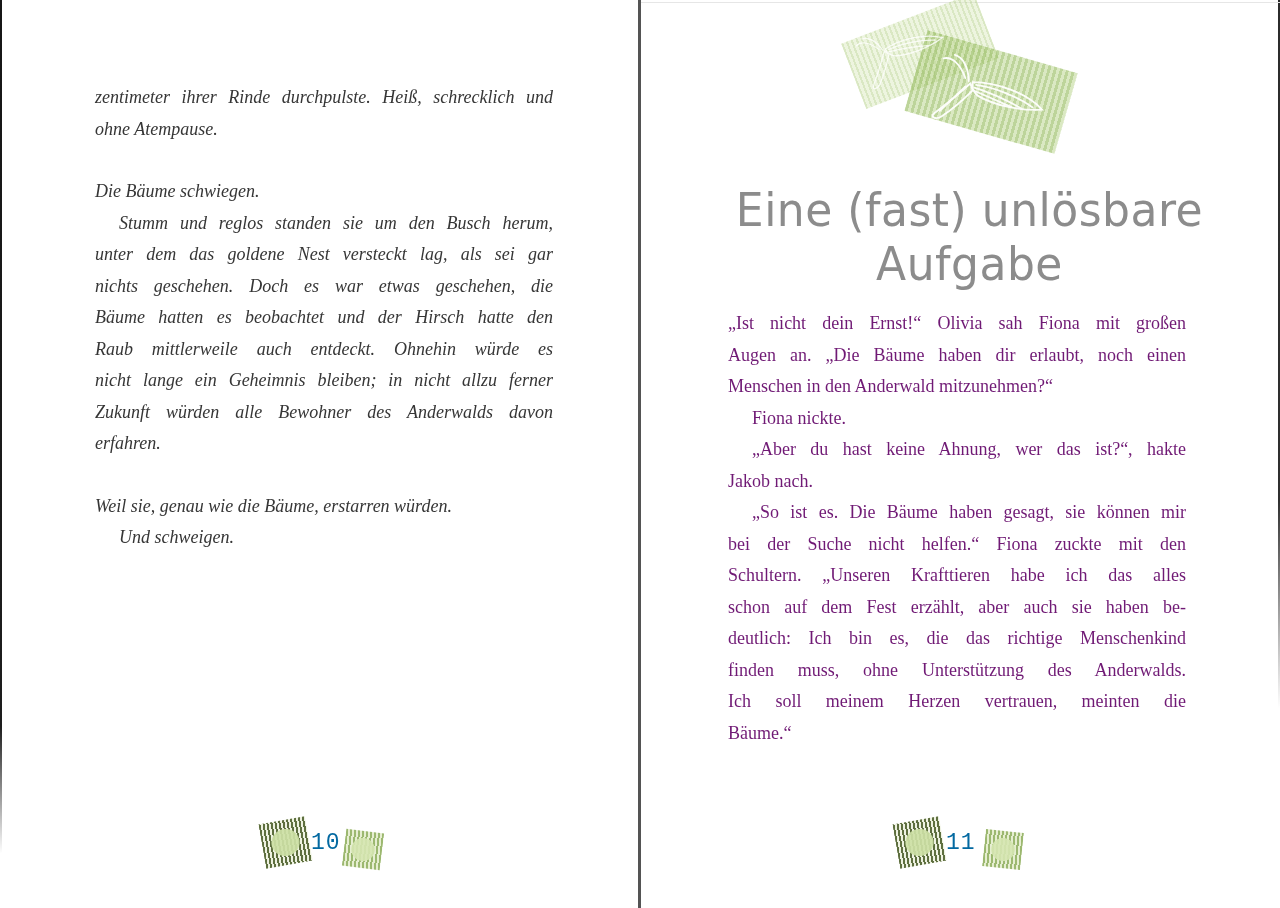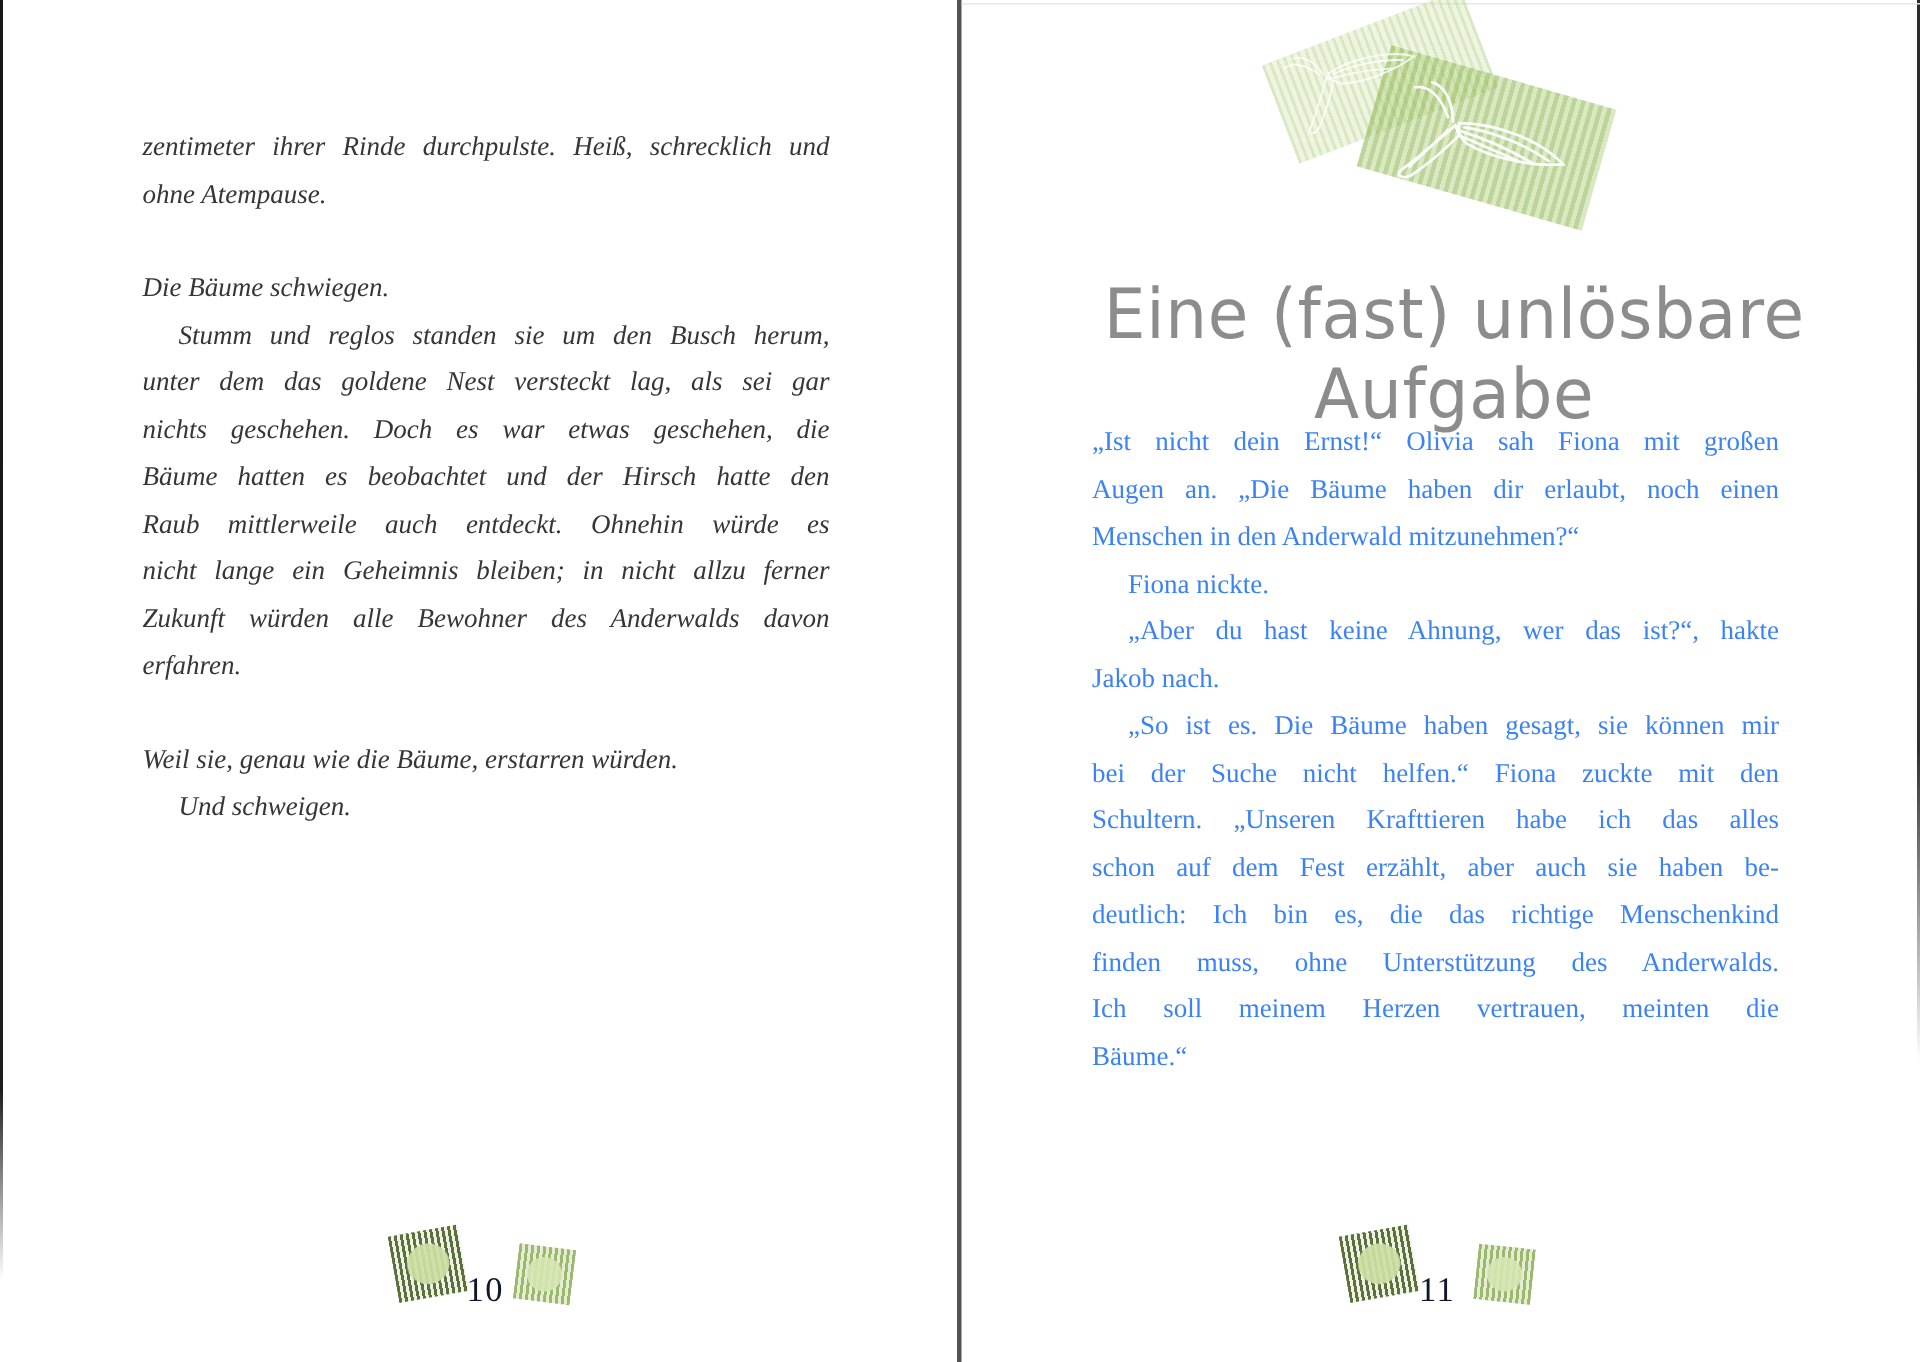--- a/index.html
+++ b/index.html
@@ -23,21 +23,21 @@
   .edge-top-right{
     position:absolute;left:641px;top:2px;width:639px;height:1px;background:#e6e6e6;
   }
   
   .page{position:absolute;top:0;height:100%;}
   .page-left{left:0;width:638px;}
   .page-right{left:641px;width:639px;padding-left:18px;}
 
   .textblock{position:absolute;width:458px;font-size:18px;}
   .textblock-left{left:95px;top:82px;font-style:italic;color:#363636;}
-  .textblock-right{left:87px;top:279px;font-style:normal;color:#3b82f6;}
+  .textblock-right{left:87px;top:308px;font-style:normal;color:#701a75;}
 
   .para{margin:0;}
   .para.gap{margin-top:31px;}
   .line{height:31.5px;line-height:31.5px;white-space:nowrap;overflow:visible;}
   .line.jl{text-align:justify;text-align-last:justify;white-space:normal;height:31.5px;}
   .line.ll{text-align:left;text-align-last:left;}
   .line.first-indent{text-indent:24px;}
   .it{}
 
   
@@ -74,22 +74,22 @@
     background:
       radial-gradient(closest-side, rgba(205,224,165,0.92) 0 58%, rgba(205,224,165,0) 62%),
       repeating-linear-gradient(90deg, var(--stamp-dark,#5e6f3f) 0 2px, #eef2e1 2px 4px);
   }
   .stamp-light{
     background:
       radial-gradient(closest-side, rgba(214,230,178,0.9) 0 60%, rgba(214,230,178,0) 64%),
       repeating-linear-gradient(90deg, #9cb870 0 2px, #e6eed1 2px 4px);
   }
   .pageno{
-    position:absolute;font-family:Liberation Serif, serif;
-    font-size:23px;color:#0f172a;letter-spacing:1px;margin-top:17px;
+    position:absolute;font-family:Liberation Mono, monospace;
+    font-size:23px;color:#0369a1;letter-spacing:1px;
   }
   .pl-stamp1{left:262px;top:820px;width:47px;height:45px;transform:rotate(-10deg);}
   .pl-stamp2{left:344px;top:831px;width:38px;height:37px;transform:rotate(7deg);}
   .pl-num{left:311px;top:830px;}
   .pr-stamp1{left:255px;top:820px;width:47px;height:45px;transform:rotate(-10deg);}
   .pr-stamp2{left:343px;top:831px;width:38px;height:37px;transform:rotate(6deg);}
   .pr-num{left:305px;top:830px;}
 </style>
 </head>
 <body>

